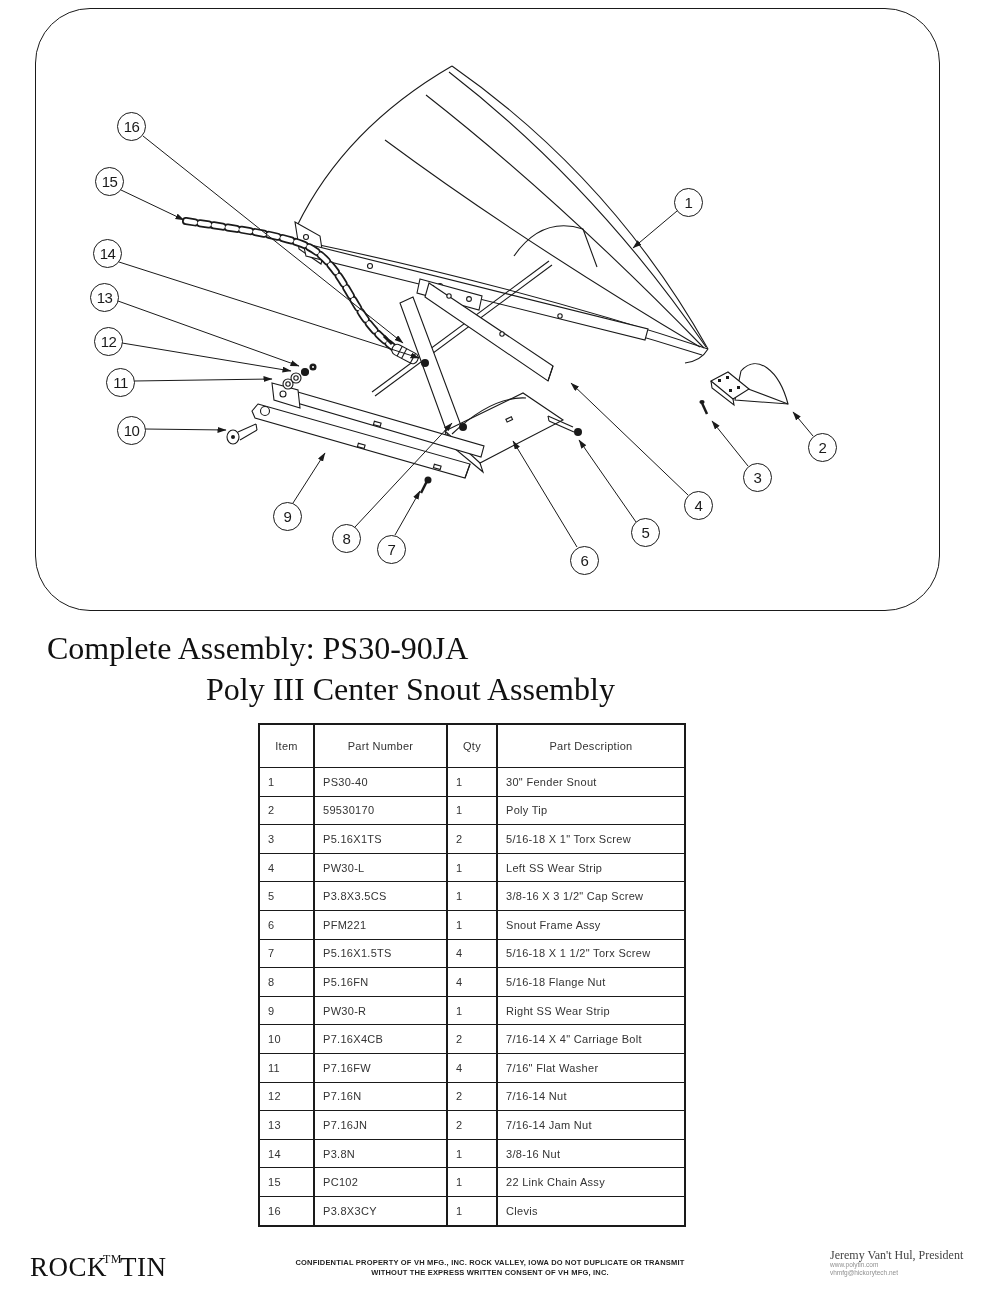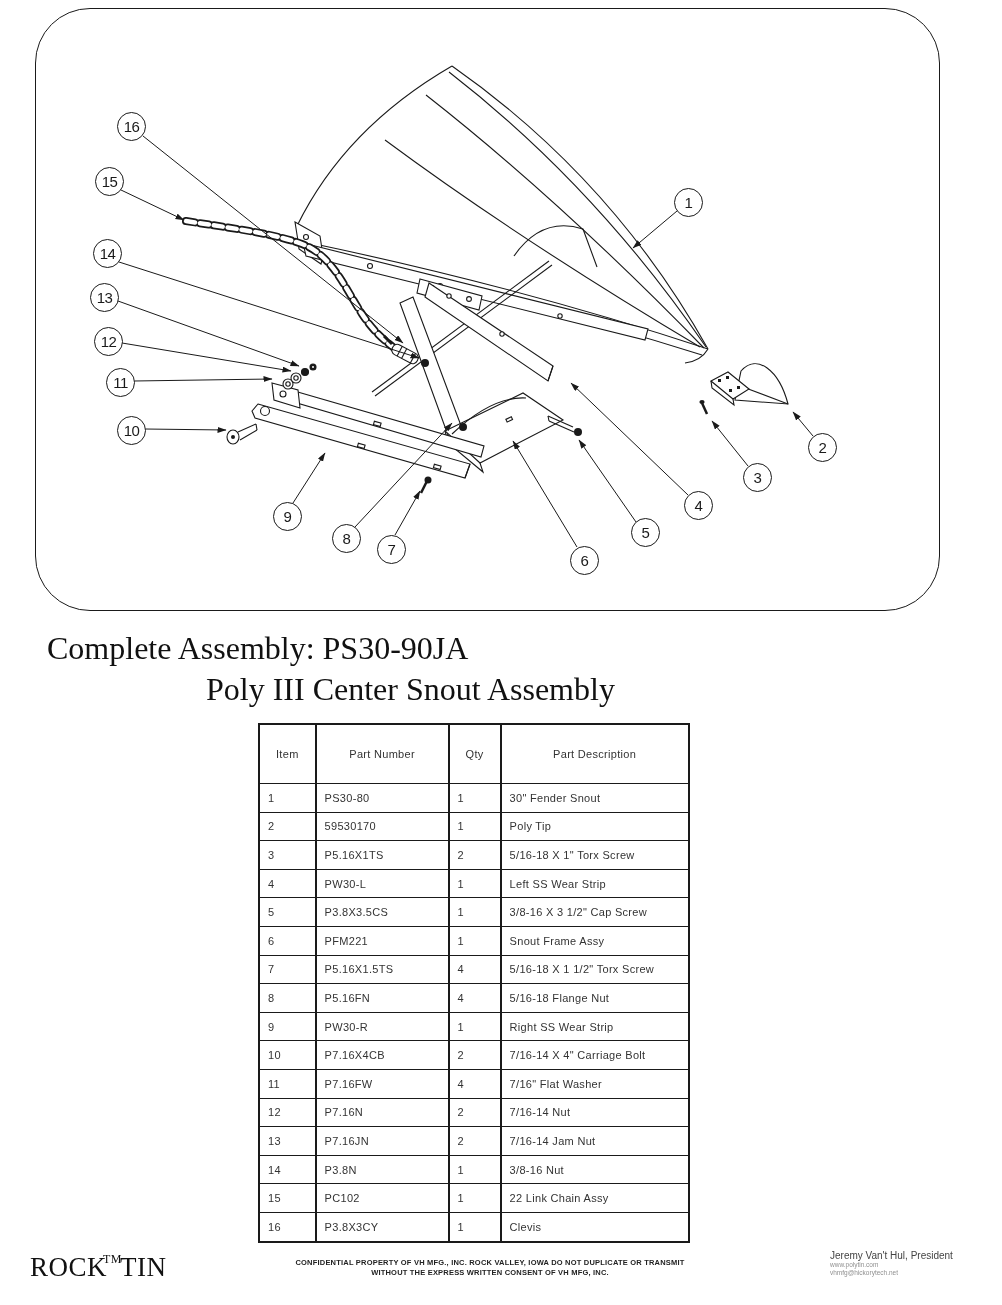--- a/index.html
+++ b/index.html
@@ -5,30 +5,30 @@
   html,body{margin:0;padding:0;background:#fff;}
   body{width:1002px;height:1305px;position:relative;font-family:"Liberation Sans",sans-serif;overflow:hidden;}
   .diagram-frame{position:absolute;left:35px;top:8px;width:903px;height:601px;border:1.6px solid #1a1a1a;border-radius:55px;background:#fff;}
   svg.drawing{position:absolute;left:0;top:0;}
   .callout{position:absolute;width:27px;height:27px;border:1.6px solid #1a1a1a;border-radius:50%;background:#fff;display:flex;align-items:center;justify-content:center;font-size:15px;color:#1a1a1a;letter-spacing:-0.5px;z-index:5;}
   .title-block{position:absolute;left:0;top:622px;width:1002px;color:#111;font-family:"Liberation Serif",serif;}
   .title-line1{position:absolute;left:47px;top:8px;font-size:32px;white-space:nowrap;text-align:center;}
   .title-line2{position:absolute;left:206px;top:49px;font-size:32px;white-space:nowrap;}
   table.parts{position:absolute;left:258px;top:723px;border-collapse:collapse;table-layout:fixed;background:#fff;border:2px solid #1a1a1a;}
   table.parts th,table.parts td{border-top:1px solid #1a1a1a;border-bottom:1px solid #1a1a1a;border-left:2px solid #1a1a1a;border-right:2px solid #1a1a1a;font-weight:normal;font-size:11px;color:#333;letter-spacing:0.3px;padding:0 0 0 8px;text-align:left;white-space:nowrap;overflow:hidden;}
-  table.parts th{height:26px;text-align:center;padding:16px;}
+  table.parts th{height:26px;text-align:center;padding:8px;}
   table.parts td{height:27.6px;}
   td.c,th.c{text-align:center;padding:0;}
   .col-item{width:55px;} .col-pn{width:133px;} .col-qty{width:50px;} .col-desc{width:188px;}
   .footer{position:absolute;left:0;top:1240px;width:1002px;height:65px;}
   .logo{position:absolute;left:30px;top:12px;font-family:"Liberation Serif",serif;font-size:27px;color:#111;letter-spacing:0.5px;}
   .logo .tm{font-size:12px;position:relative;top:-13px;margin:0 -2px 0 -4px;}
   .confidential{position:absolute;left:240px;top:18px;width:500px;text-align:center;font-size:7.5px;line-height:9.5px;color:#222;letter-spacing:0.2px;font-weight:bold;}
   .contact{position:absolute;left:830px;top:10px;width:160px;}
-  .contact-name{font-size:10px;color:#444;line-height:11px;}
+  .contact-name{font-size:12px;color:#444;line-height:11px;font-family:Liberation Serif, serif;}
   .contact-sub{font-size:6.5px;color:#909090;line-height:8px;}
 </style>
 </head>
 <body>
 
 <div class="diagram-frame"></div>
 
 <svg class="drawing" width="1002" height="620" viewBox="0 0 1002 620">
   <defs>
     <marker id="arw" markerWidth="10" markerHeight="8" refX="8.5" refY="3" orient="auto">
@@ -204,21 +204,21 @@
     </colgroup>
   <tbody>
       <tr>
     <th class="c">Item</th>
     <th class="c">Part Number</th>
     <th class="c">Qty</th>
     <th class="c">Part Description</th>
   </tr>
   <tr>
         <td class="c">1</td>
-        <td>PS30-80</td>
+        <td>PS30-40</td>
         <td class="c">1</td>
         <td>30" Fender Snout</td>
       </tr>
   <tr>
         <td class="c">2</td>
         <td>59530170</td>
         <td class="c">1</td>
         <td>Poly Tip</td>
       </tr>
   <tr>

